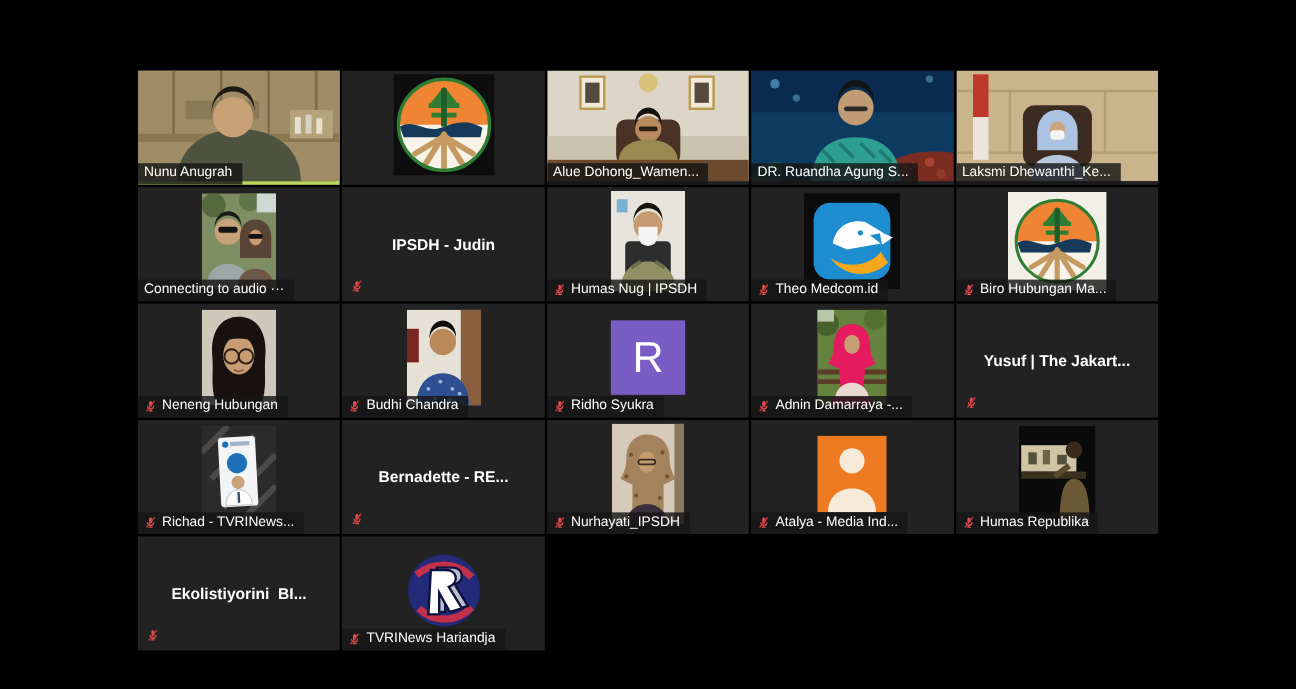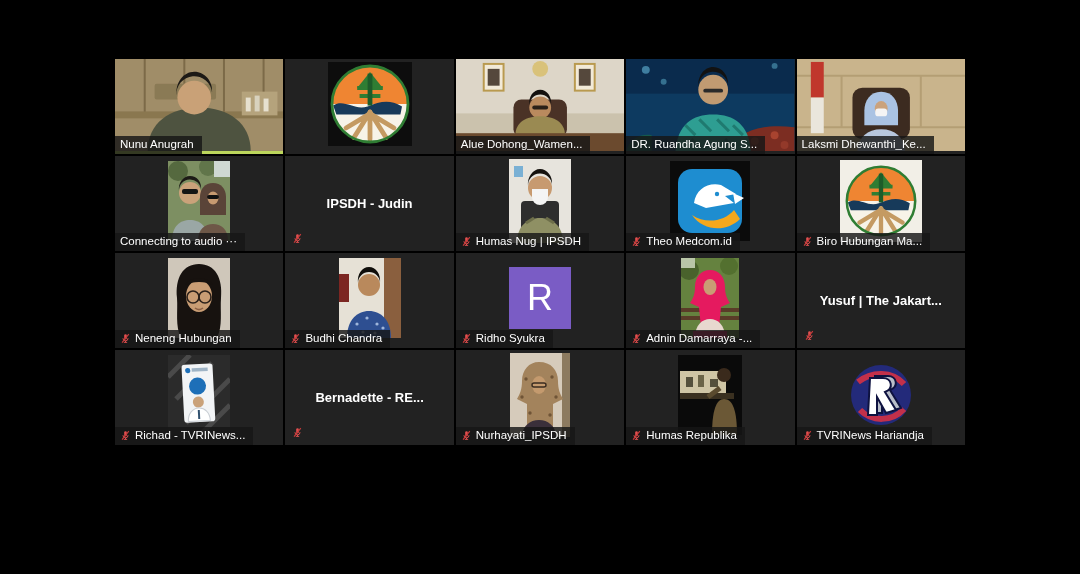--- a/index.html
+++ b/index.html
@@ -500,20 +500,45 @@
               <path d="M5.6 13.6h4.8"></path>
             </g>
 <path d="M3 14 12.8 1.6" stroke="#c83a3a" stroke-width="1.7"></path>
           </svg>
         </span>
       <span class="pname">Nurhayati_IPSDH</span>
     </div>
   </div>
     <div class="tile">
     <div class="avatar">
+        <div class="sq" style="width:58px;height:64px;background:transparent">
+          <svg viewBox="0 0 58 64" width="58" height="64">
+   <rect width="58" height="64" fill="#ee7b22"></rect>
+   <circle cx="29" cy="21" r="10.5" fill="#f8ead8"></circle>
+   <path d="M9 64c0-13 9-20 20-20s20 7 20 20z" fill="#f8ead8"></path>
+          </svg>
+        </div>
+      </div>
+    <div class="name-label">
+      <span class="mic">
+          <svg viewBox="0 0 16 16" width="11" height="11">
+<g fill="none" stroke="#e25050" stroke-width="1.4">
+<rect x="6.1" y="1.8" width="3.8" height="7.2" rx="1.9" fill="#e25050" stroke="none"></rect>
+<path d="M4.3 7.6a3.7 3.7 0 0 0 7.4 0"></path>
+              <path d="M8 11.3v2.1"></path>
+              <path d="M5.6 13.6h4.8"></path>
+            </g>
+<path d="M3 14 12.8 1.6" stroke="#c83a3a" stroke-width="1.7"></path>
+          </svg>
+        </span>
+      <span class="pname">Atalya - Media Ind...</span>
+    </div>
+  </div>
+    <div class="tile">
+    <div class="avatar">
         <div class="sq" style="width:64px;height:80px;background:transparent">
           <svg viewBox="0 0 64 80" width="64" height="80">
    <rect width="64" height="80" fill="#0a0a0a"></rect>
    <rect x="2" y="16" width="46" height="22" fill="#cfc5a5"></rect>
    <rect x="8" y="22" width="7" height="10" fill="#55503c"></rect>
             <rect x="20" y="20" width="6" height="12" fill="#6b6448"></rect>
             <rect x="32" y="24" width="8" height="8" fill="#55503c"></rect>
    <rect x="2" y="38" width="54" height="6" fill="#3a3020"></rect>
    <circle cx="46" cy="20" r="7" fill="#3a2a1c"></circle>
    <path d="M34 80c0-24 4-36 12-36 9 0 13 12 13 36z" fill="#6b5836"></path>
@@ -529,20 +554,38 @@
 <path d="M4.3 7.6a3.7 3.7 0 0 0 7.4 0"></path>
               <path d="M8 11.3v2.1"></path>
               <path d="M5.6 13.6h4.8"></path>
             </g>
 <path d="M3 14 12.8 1.6" stroke="#c83a3a" stroke-width="1.7"></path>
           </svg>
         </span>
       <span class="pname">Humas Republika</span>
     </div>
   </div>
+    <div class="tile center-name">
+
+    <div class="name-label">
+      
+      <span class="pname">Ekolistiyorini  BI...</span>
+    </div>
+  <span class="corner-mic">
+        <svg viewBox="0 0 16 16" width="11" height="11">
+<g fill="none" stroke="#e25050" stroke-width="1.4">
+<rect x="6.1" y="1.8" width="3.8" height="7.2" rx="1.9" fill="#e25050" stroke="none"></rect>
+<path d="M4.3 7.6a3.7 3.7 0 0 0 7.4 0"></path>
+            <path d="M8 11.3v2.1"></path>
+            <path d="M5.6 13.6h4.8"></path>
+          </g>
+<path d="M3 14 12.8 1.6" stroke="#c83a3a" stroke-width="1.7"></path>
+        </svg>
+      </span>
+    </div>
     <div class="tile">
     <div class="avatar">
         <div class="sq" style="width:62px;height:62px;background:transparent">
           <svg viewBox="0 0 62 62" width="62" height="62">
    <circle cx="31" cy="31" r="30" fill="#232a7a"></circle>
    <path d="M8 18c14-11 34-11 46 2" stroke="#c2304a" stroke-width="6" fill="none"></path>
    <path d="M10 46c12 12 32 12 44-1" stroke="#c2304a" stroke-width="6" fill="none"></path>
    <path d="M25 12h13c9 0 11 11 2 14l11 18-10 3-9-16v18h-9z" fill="#b9bec9" stroke="#0e1240" stroke-width="2"></path>
    <path d="M20 14h13c9 0 11 11 2 14l11 18-10 3-9-16v18h-9z" fill="#ffffff" stroke="#0e1240" stroke-width="2"></path>
           </svg>

